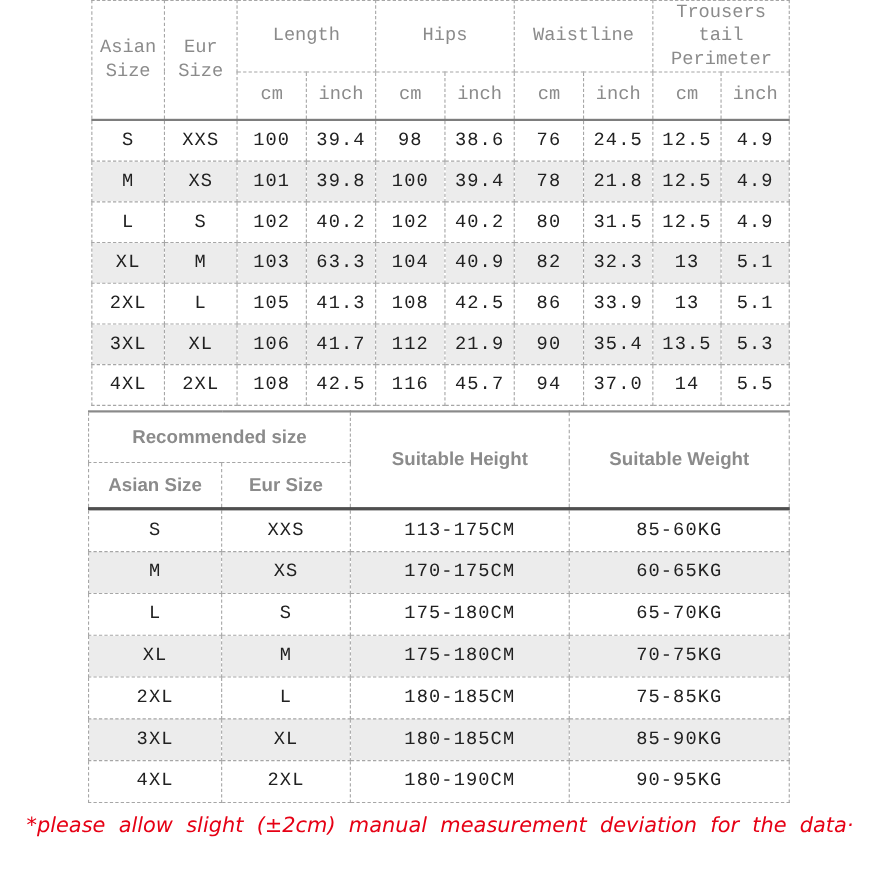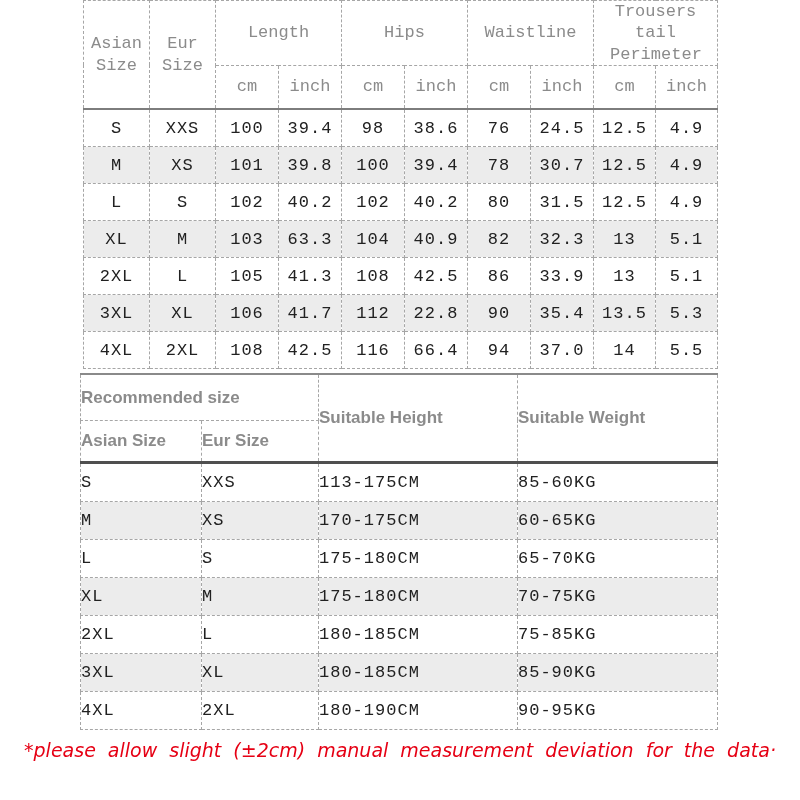--- a/index.html
+++ b/index.html
@@ -61,21 +61,21 @@
   .t1 tbody tr:nth-child(even) { background: #ececec; }
   
   .t2 {
     width: 637px;
     margin-left: 80px;
     margin-top: 4px;
     border-top: 2px solid #8a8a8a;
   }
   .t2 th, .t2 td {
     border: 1px dashed #a6a6a6;
-    text-align: left;
+    text-align: center;
     vertical-align: middle;
     padding: 0;
     overflow: hidden;
   }
   .t2 thead { border-bottom: 3px solid #4f4f4f; }
   .t2 thead th {
     font-family: "Liberation Sans", sans-serif;
     font-weight: bold;
     font-size: 17px;
     color: #8b8b8b;
@@ -154,21 +154,21 @@
         <td>4.9</td>
       </tr>
       <tr>
         <td>M</td>
         <td>XS</td>
         <td>101</td>
         <td>39.8</td>
         <td>100</td>
         <td>39.4</td>
         <td>78</td>
-        <td>30.7</td>
+        <td>21.8</td>
         <td>12.5</td>
         <td>4.9</td>
       </tr>
       <tr>
         <td>L</td>
         <td>S</td>
         <td>102</td>
         <td>40.2</td>
         <td>102</td>
         <td>40.2</td>
@@ -200,33 +200,33 @@
         <td>33.9</td>
         <td>13</td>
         <td>5.1</td>
       </tr>
       <tr>
         <td>3XL</td>
         <td>XL</td>
         <td>106</td>
         <td>41.7</td>
         <td>112</td>
-        <td>22.8</td>
+        <td>21.9</td>
         <td>90</td>
         <td>35.4</td>
         <td>13.5</td>
         <td>5.3</td>
       </tr>
       <tr>
         <td>4XL</td>
         <td>2XL</td>
         <td>108</td>
         <td>42.5</td>
         <td>116</td>
-        <td>66.4</td>
+        <td>45.7</td>
         <td>94</td>
         <td>37.0</td>
         <td>14</td>
         <td>5.5</td>
       </tr>
     </tbody>
   </table>
 
   <table class="t2">
     <colgroup>

